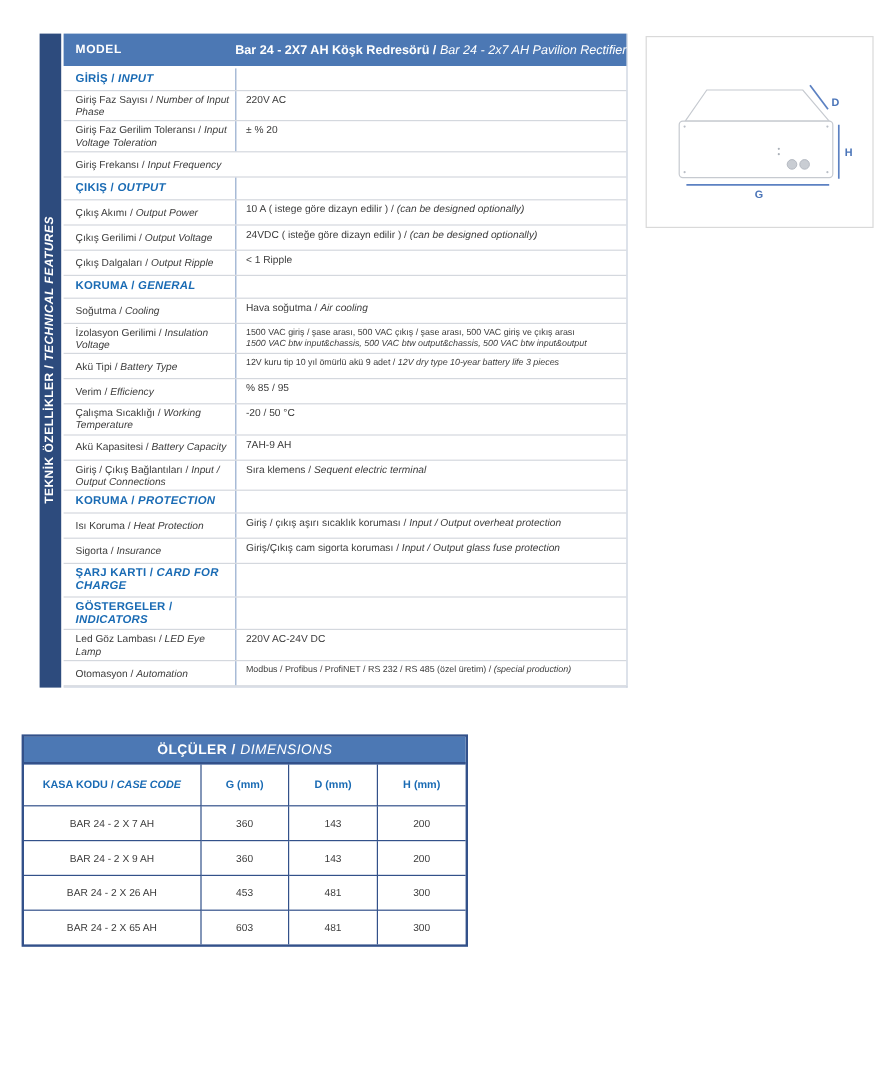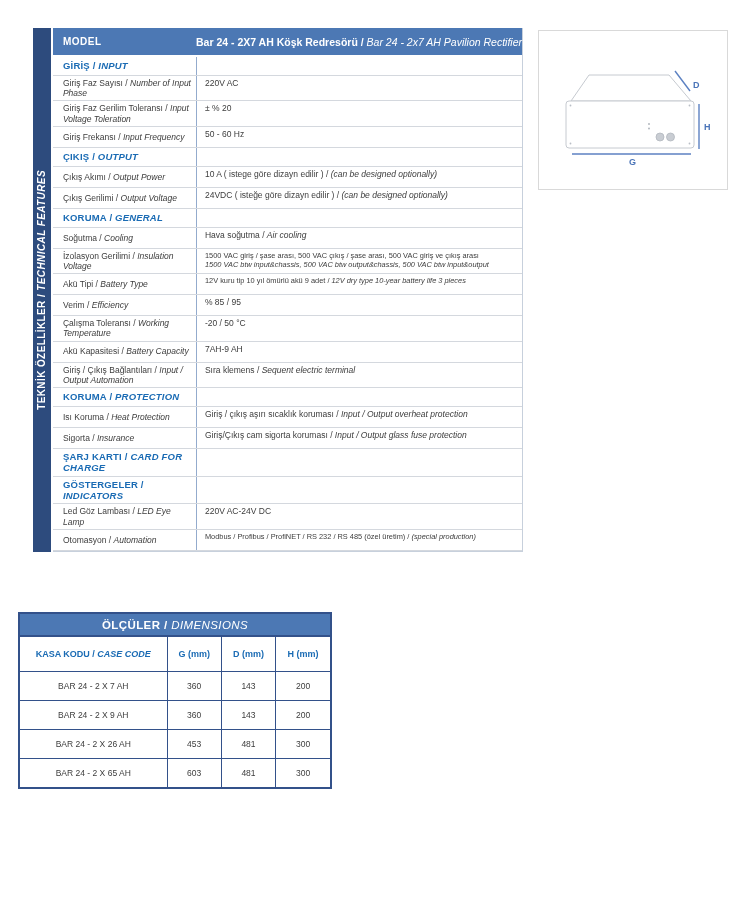--- a/index.html
+++ b/index.html
@@ -30,21 +30,21 @@
     color:#3c3c3c; line-height:1.25; display:flex; flex-direction:column; }
   .cell-value.small { font-size:7.4px; }
   .vline, .lline { display:block; }
 
   
   .diagram-box { position:absolute; left:538px; top:30px; width:190px; height:160px;
     border:1px solid #d9d9d9; background:#fff; }
   .diagram-box svg { width:100%; height:100%; display:block; }
 
   
-  .dim-wrap { position:absolute; left:18px; top:612px; width:314px; border:2px solid #33518a; background:#fff; }
+  .dim-wrap { position:absolute; left:18px; top:612px; width:372px; border:2px solid #33518a; background:#fff; }
   .dim-title { background:#4c78b4; color:#ffffff; text-align:center; font-size:11.5px;
     font-weight:bold; padding:5px 0 4px 0; border-bottom:2px solid #33518a; letter-spacing:.4px; }
   .dim-title em { font-weight:normal; font-style:italic; }
   .dim-table { width:100%; border-collapse:collapse; table-layout:fixed; }
   .dim-table th, .dim-table td { border:1px solid #33518a; text-align:center; }
   .dim-table th { color:#1a6bb4; font-size:9px; font-weight:bold; height:34px; }
   .dim-table th.case-col, .dim-table td.case-col { width:147px; }
   .dim-table th em { font-weight:bold; font-style:italic; }
   .dim-table td { font-size:8.5px; color:#3c3c3c; height:29px; }
   .dim-table tr > *:first-child { border-left:none; }
@@ -84,23 +84,20 @@
             <span class="lline"><span>Giriş Faz Gerilim Toleransı</span> / <em>Input Voltage Toleration</em></span>
           </div>
           <div class="cell-value">
             <span class="vline"><span>± % 20</span></span>
           </div>
         </div>
         <div class="row item">
           <div class="cell-label">
             <span class="lline"><span>Giriş Frekansı</span> / <em>Input Frequency</em></span>
           </div>
-          <div class="cell-value">
-            <span class="vline"><span>50 - 60 Hz</span></span>
-          </div>
         </div>
         <div class="row section">
           <div class="cell-label">
             <span class="lline"><span>ÇIKIŞ</span> / <em>OUTPUT</em></span>
           </div>
           <div class="cell-value"></div>
         </div>
         <div class="row item">
           <div class="cell-label">
             <span class="lline"><span>Çıkış Akımı</span> / <em>Output Power</em></span>
@@ -108,20 +105,28 @@
           <div class="cell-value">
             <span class="vline"><span>10 A  ( istege göre dizayn edilir )</span> / <em>(can be designed optionally)</em></span>
           </div>
         </div>
         <div class="row item">
           <div class="cell-label">
             <span class="lline"><span>Çıkış Gerilimi</span> / <em>Output Voltage</em></span>
           </div>
           <div class="cell-value">
             <span class="vline"><span>24VDC  ( isteğe göre dizayn edilir )</span> / <em>(can be designed optionally)</em></span>
+          </div>
+        </div>
+        <div class="row item">
+          <div class="cell-label">
+            <span class="lline"><span>Çıkış Dalgaları</span> / <em>Output Ripple</em></span>
+          </div>
+          <div class="cell-value">
+            <span class="vline"><span>&lt; 1 Ripple</span></span>
           </div>
         </div>
         <div class="row section">
           <div class="cell-label">
             <span class="lline"><span>KORUMA</span> / <em>GENERAL</em></span>
           </div>
           <div class="cell-value"></div>
         </div>
         <div class="row item">
           <div class="cell-label">
@@ -151,37 +156,37 @@
         <div class="row item">
           <div class="cell-label">
             <span class="lline"><span>Verim</span> / <em>Efficiency</em></span>
           </div>
           <div class="cell-value">
             <span class="vline"><span>% 85 / 95</span></span>
           </div>
         </div>
         <div class="row item">
           <div class="cell-label">
-            <span class="lline"><span>Çalışma Toleransı</span> / <em>Working Temperature</em></span>
+            <span class="lline"><span>Çalışma Sıcaklığı</span> / <em>Working Temperature</em></span>
           </div>
           <div class="cell-value">
             <span class="vline"><span>-20 / 50 °C</span></span>
           </div>
         </div>
         <div class="row item">
           <div class="cell-label">
             <span class="lline"><span>Akü Kapasitesi </span> / <em>Battery Capacity</em></span>
           </div>
           <div class="cell-value">
             <span class="vline"><span>7AH-9 AH</span></span>
           </div>
         </div>
         <div class="row item">
           <div class="cell-label">
-            <span class="lline"><span>Giriş / Çıkış Bağlantıları</span> / <em>Input / Output Automation</em></span>
+            <span class="lline"><span>Giriş / Çıkış Bağlantıları</span> / <em>Input / Output Connections</em></span>
           </div>
           <div class="cell-value">
             <span class="vline"><span>Sıra klemens</span> / <em>Sequent electric terminal</em></span>
           </div>
         </div>
         <div class="row section">
           <div class="cell-label">
             <span class="lline"><span>KORUMA</span> / <em>PROTECTION</em></span>
           </div>
           <div class="cell-value"></div>

